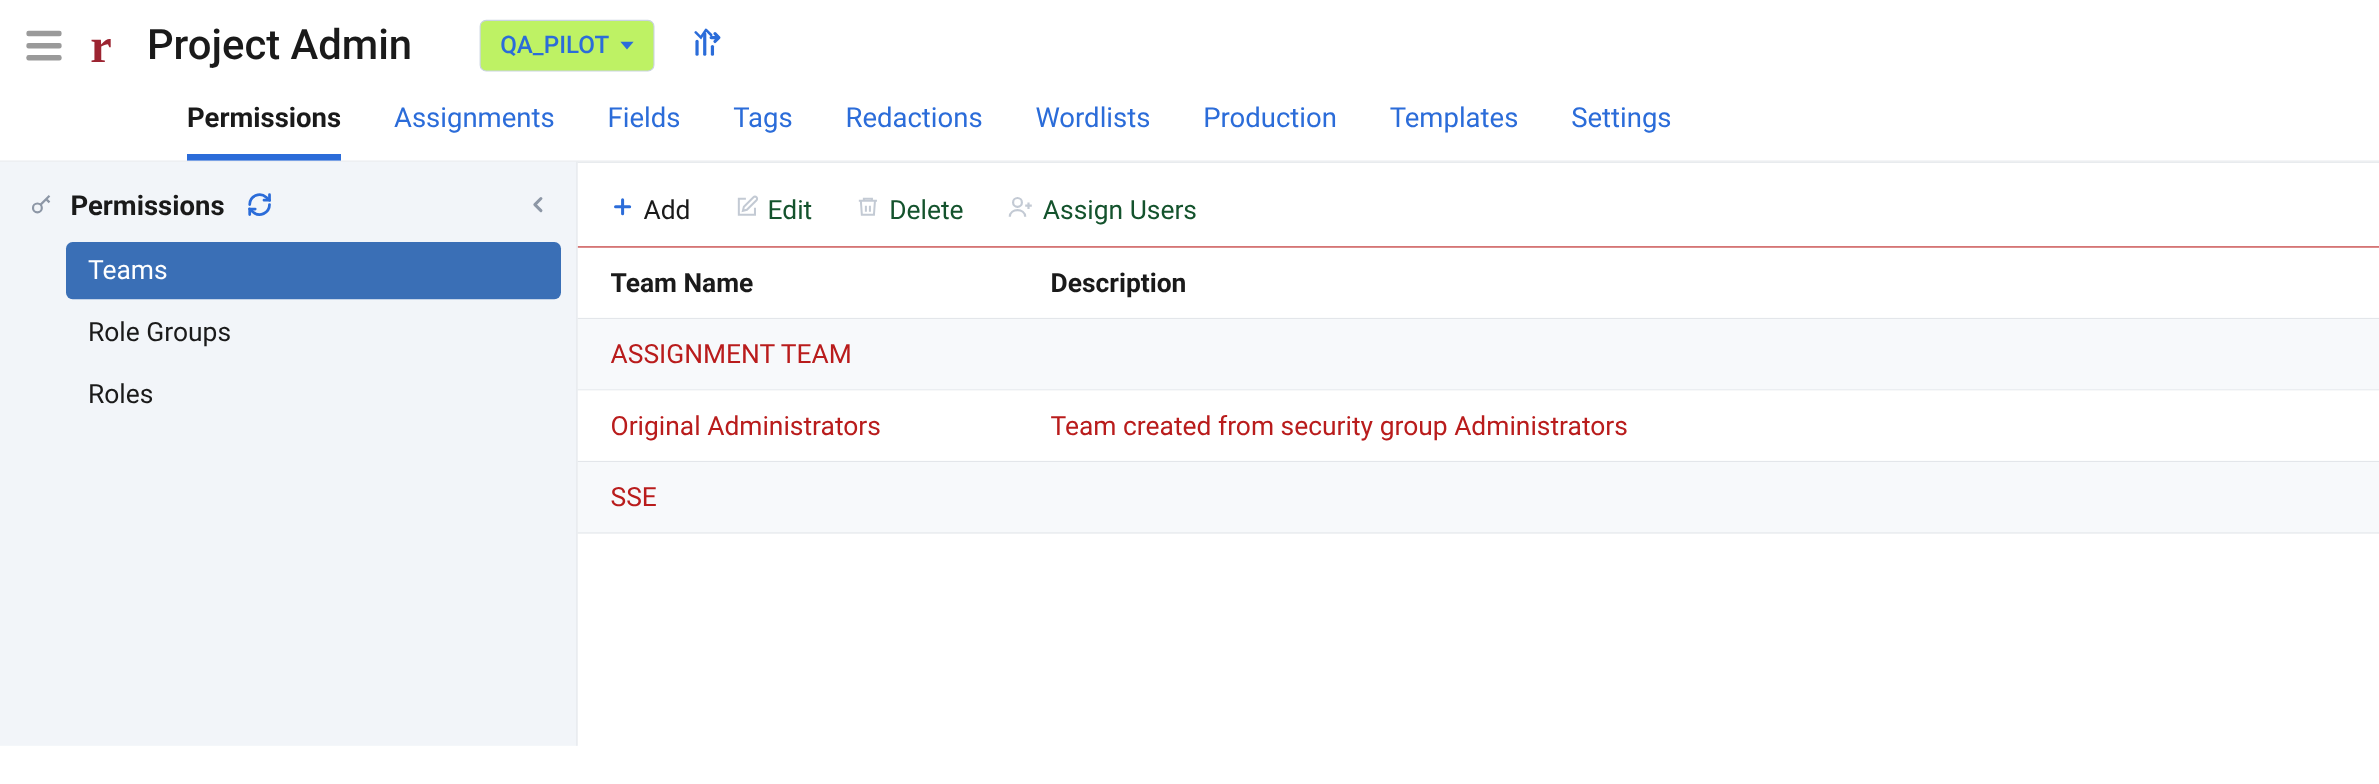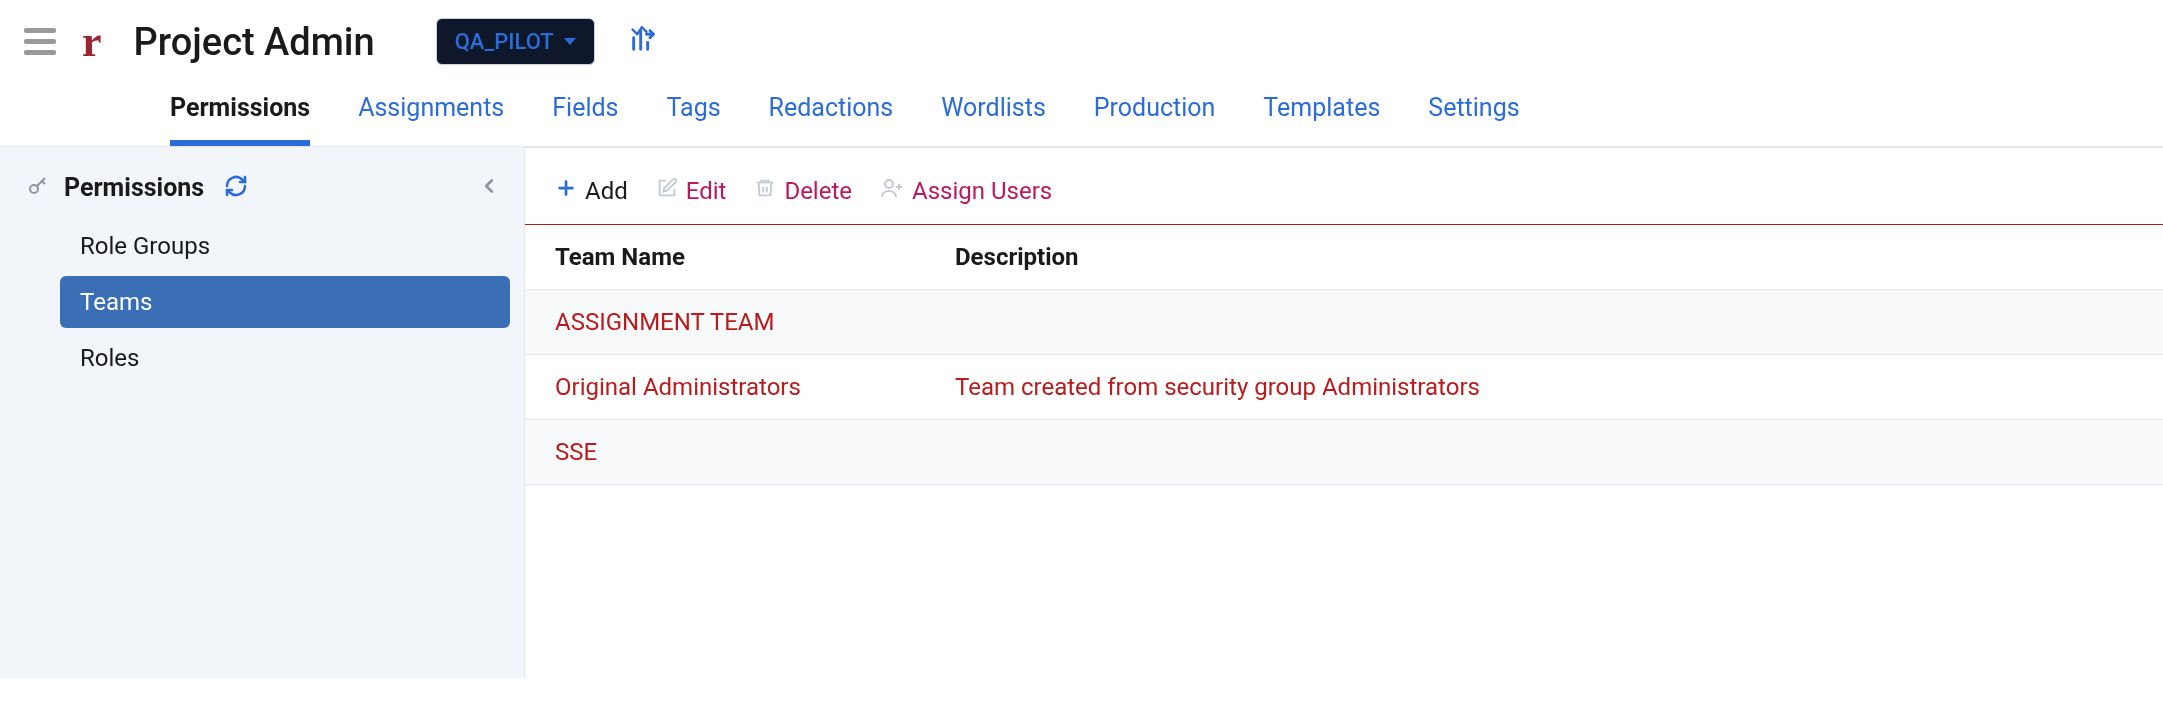--- a/index.html
+++ b/index.html
@@ -52,21 +52,21 @@
       display: inline-flex;
       align-items: center;
       gap: 10px;
       border: 1px solid #c9d3e0;
       border-radius: 6px;
       padding: 10px 18px;
       color: #2b6cd9;
       font-size: 22px;
       font-weight: 500;
       cursor: pointer;
-      background: #0f172a;
+      background: #bef264;
     }
     .project-picker .caret {
       width: 0; height: 0;
       border-left: 6px solid transparent;
       border-right: 6px solid transparent;
       border-top: 7px solid #2b6cd9;
     }
     .chart-icon {
       color: #2b6cd9;
       margin-left: 18px;
@@ -130,34 +130,34 @@
       color: #fff;
     }
     .main {
       flex: 1;
       padding: 14px 0 0 0;
       background: #fff;
       border-top: 1px solid #e3e6ea;
     }
     .toolbar {
       display: flex;
-      gap: 28px;
+      gap: 40px;
       padding: 14px 0 18px 30px;
       align-items: center;
     }
     .tool-btn {
       display: inline-flex;
       align-items: center;
       gap: 8px;
       font-size: 24px;
       cursor: pointer;
     }
     .tool-btn.enabled { color: #1a1a1a; }
     .tool-btn.enabled .ticon { color: #2b6cd9; }
-    .tool-btn.disabled { color: #be185d; cursor: default; }
+    .tool-btn.disabled { color: #14532d; cursor: default; }
     .tool-btn.disabled .ticon { color: #c3cad4; }
     .table-wrap { border-top: 1px solid #b91c1c; }
     .thead, .trow {
       display: grid;
       grid-template-columns: 400px 1fr;
       padding: 18px 30px;
       border-bottom: 1px solid #e3e6ea;
       font-size: 24px;
     }
     .thead { font-weight: 700; color: #1a1a1a; }
@@ -223,22 +223,22 @@
             <path d="M3 21v-5h5"></path>
         </svg>
       </span>
       <span class="collapse">
         <svg width="22" height="22" viewBox="0 0 24 24" fill="none" stroke="currentColor" stroke-width="3" stroke-linecap="round" stroke-linejoin="round">
           <polyline points="15 18 9 12 15 6"></polyline>
         </svg>
       </span>
     </div>
     <div class="side-items">
+      <div class="side-item active">Teams</div>
       <div class="side-item">Role Groups</div>
-      <div class="side-item active">Teams</div>
       <div class="side-item">Roles</div>
     </div>
   </div>
 
   <div class="main">
     <div class="toolbar">
       <div class="tool-btn enabled">
         <span class="ticon">
           <svg width="22" height="22" viewBox="0 0 24 24" fill="none" stroke="currentColor" stroke-width="3" stroke-linecap="round">
               <path d="M12 5v14M5 12h14"></path>

